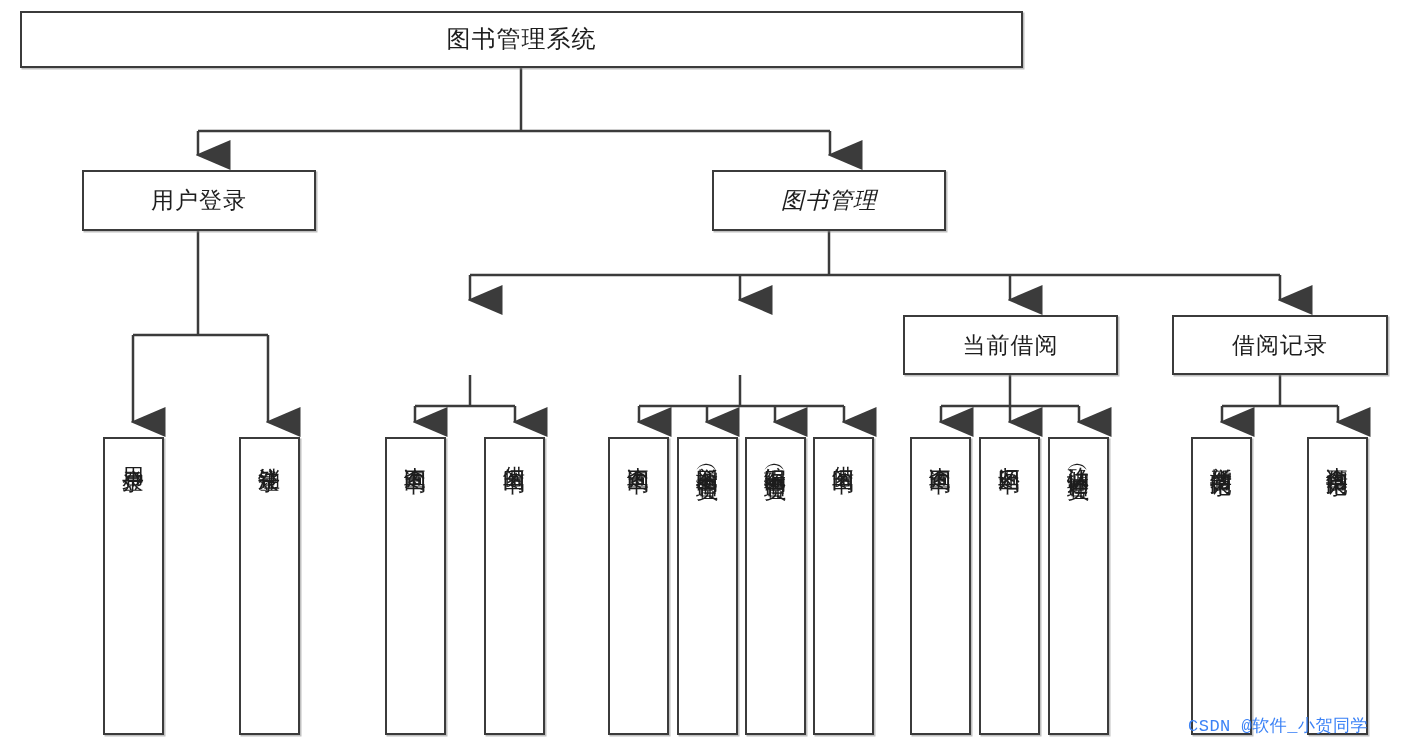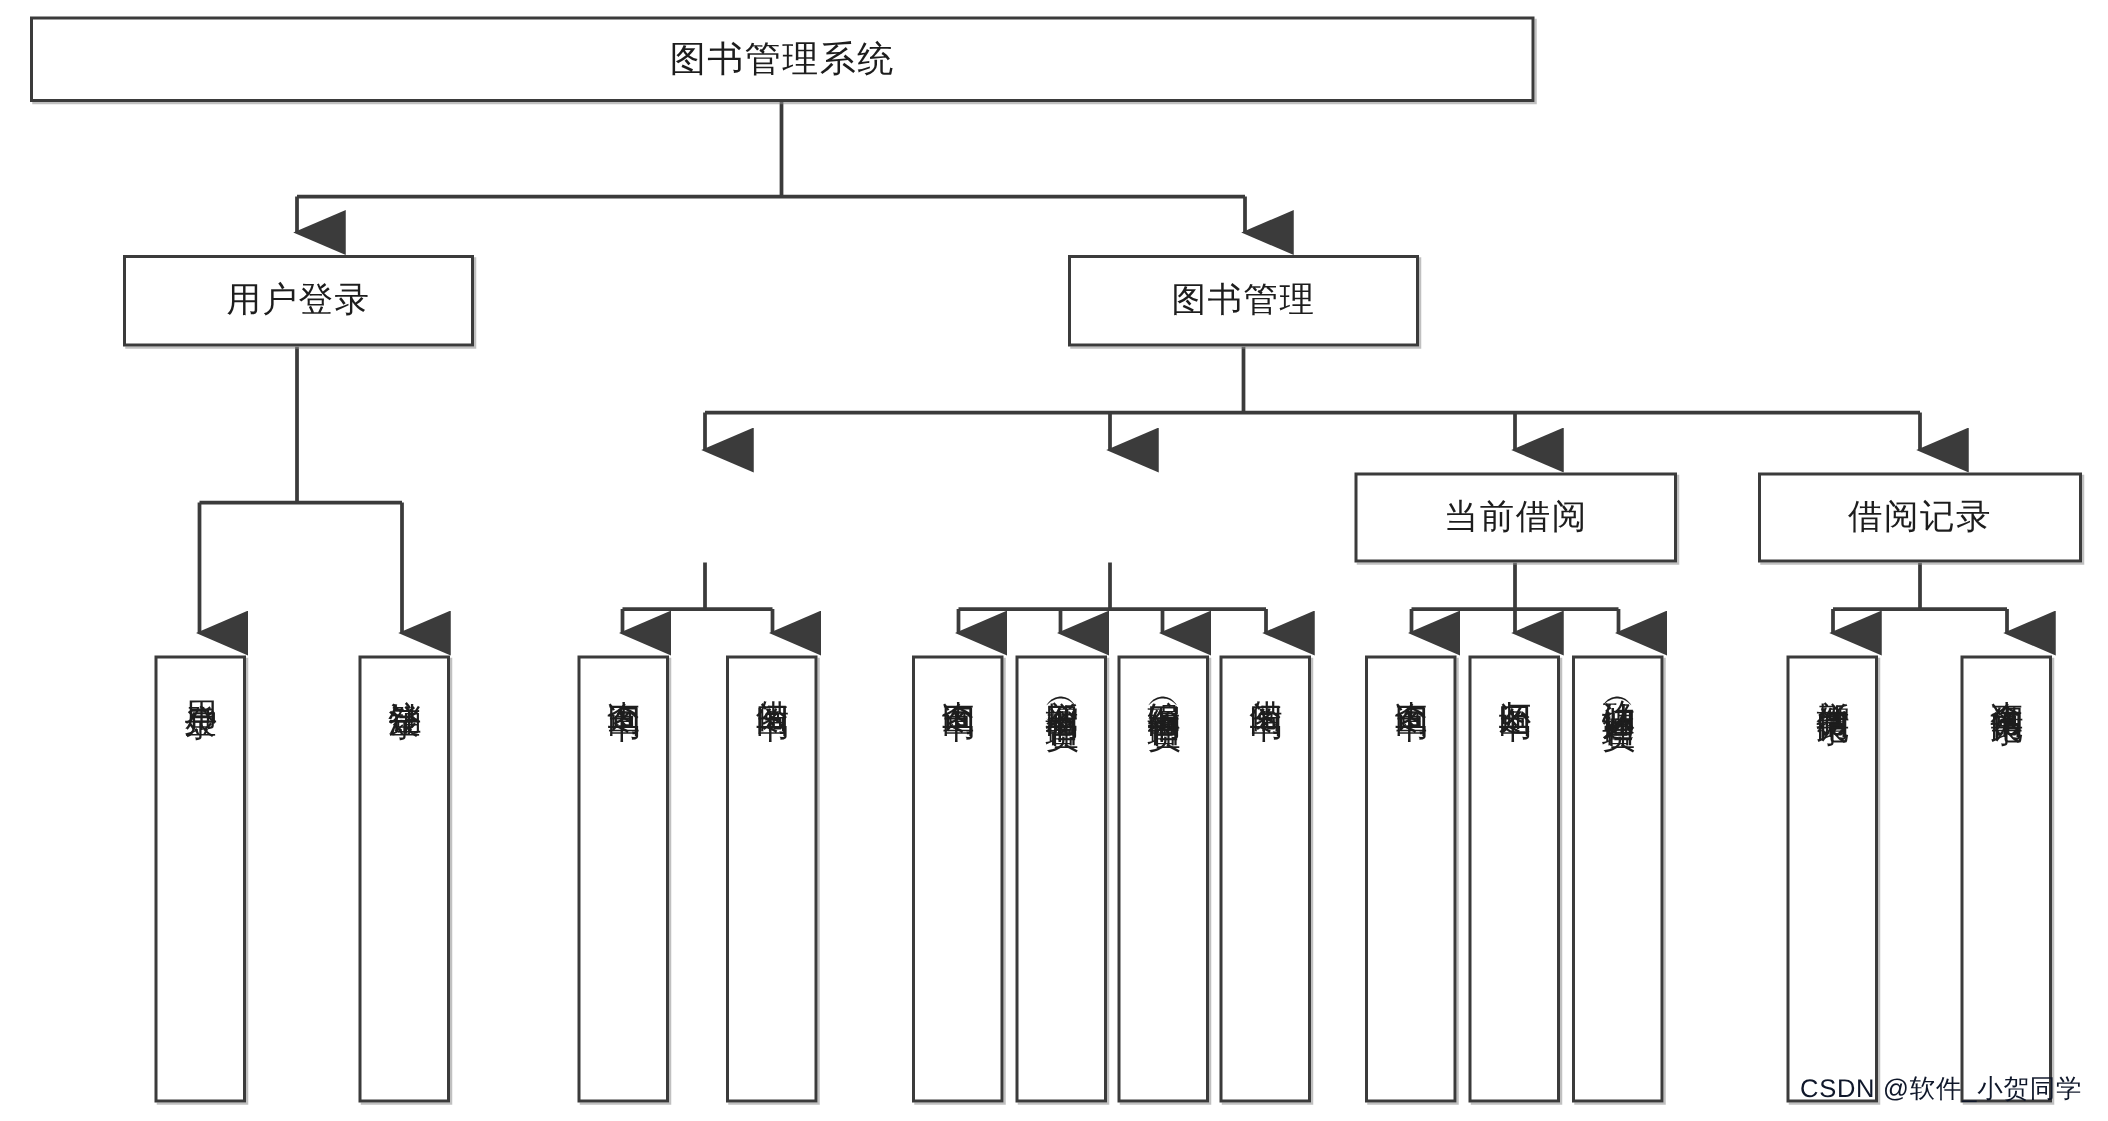--- a/index.html
+++ b/index.html
@@ -45,26 +45,25 @@
     font-size:22px;
     letter-spacing:2px;
     line-height:1.05;
     white-space:normal;
     max-height:280px;
   }
   .watermark{
     position:absolute;
     left:1188px;top:714px;
     font-size:17px;
-    color:#0f172a;
+    color:#3b82f6;
     letter-spacing:.5px;
     white-space:nowrap;
-    font-family:Liberation Sans, sans-serif;
+    font-family:Liberation Mono, monospace;
     pointer-events:none;
-    margin-left:12px;
   }
 </style>
 </head>
 <body>
 
 <div id="diagram-root">
 
   <svg class="canvas" viewBox="0 0 1405 747">
     <defs>
       <marker id="arrow" viewBox="0 0 12 14" refX="6" refY="13" markerWidth="12" markerHeight="14" orient="auto-start-reverse">
@@ -115,21 +114,21 @@
     </g>
   </svg>
 
   <div class="node-box root-box" style="left:20px;top:11px;width:1003px;height:57px;">
     <span class="node-label">图书管理系统</span>
   </div>
 
   <div class="node-box" style="left:82px;top:170px;width:234px;height:61px;">
     <span class="node-label">用户登录</span>
   </div>
-  <div class="node-box" style="left:712px;top:170px;width:234px;height:61px;">
+  <div class="node-box" style="left:712px;top:170px;width:234px;height:61px;font-style:italic;">
     <span class="node-label">图书管理</span>
   </div>
 
   <div class="node-box" style="left:1172px;top:315px;width:216px;height:60px;">
     <span class="node-label">借阅记录</span>
   </div>
   <div class="node-box" style="left:903px;top:315px;width:215px;height:60px;">
     <span class="node-label">当前借阅</span>
   </div>
 

